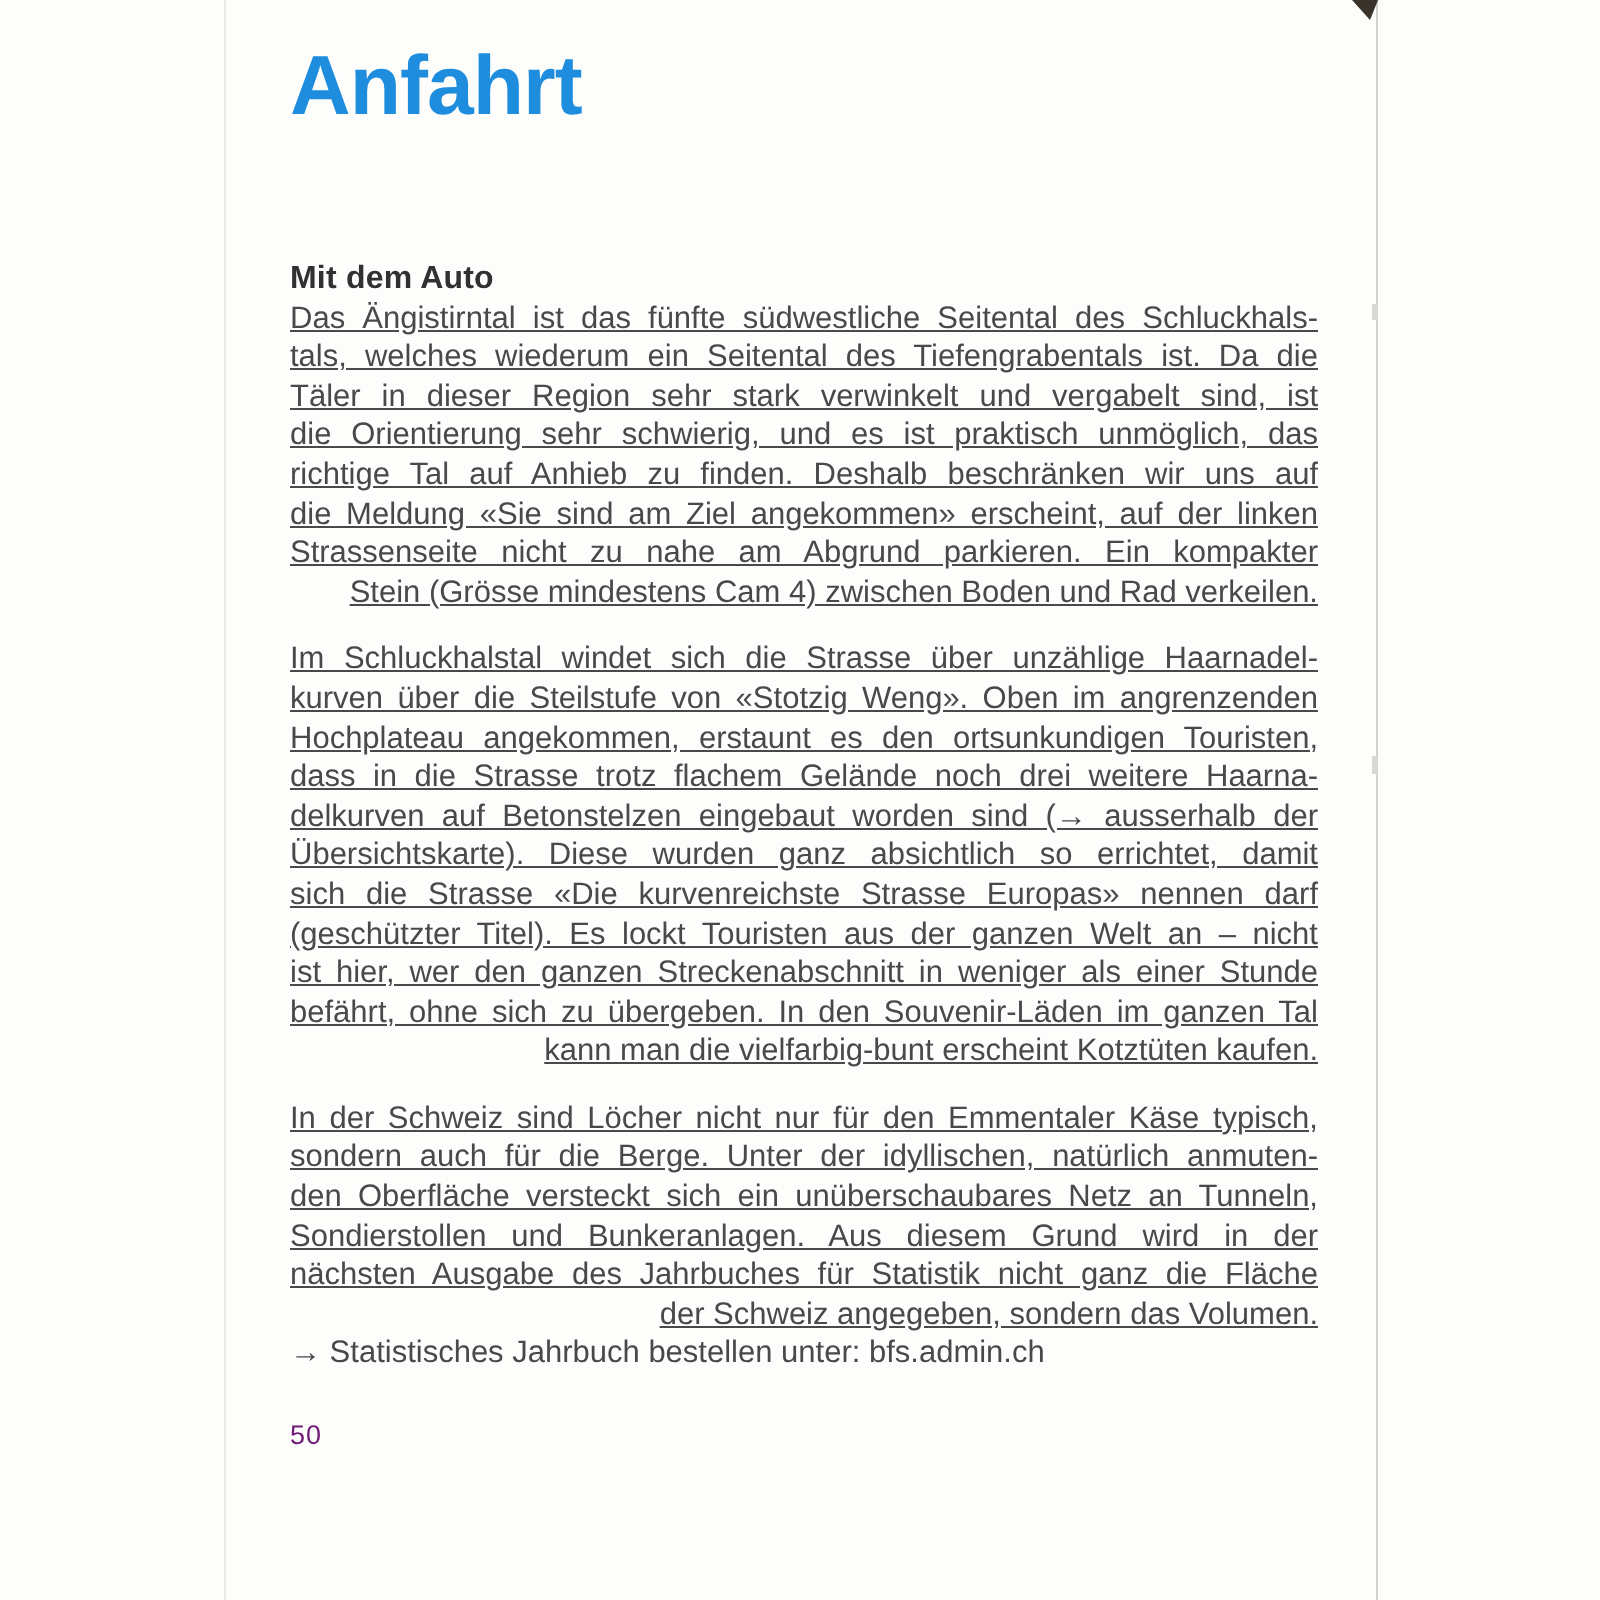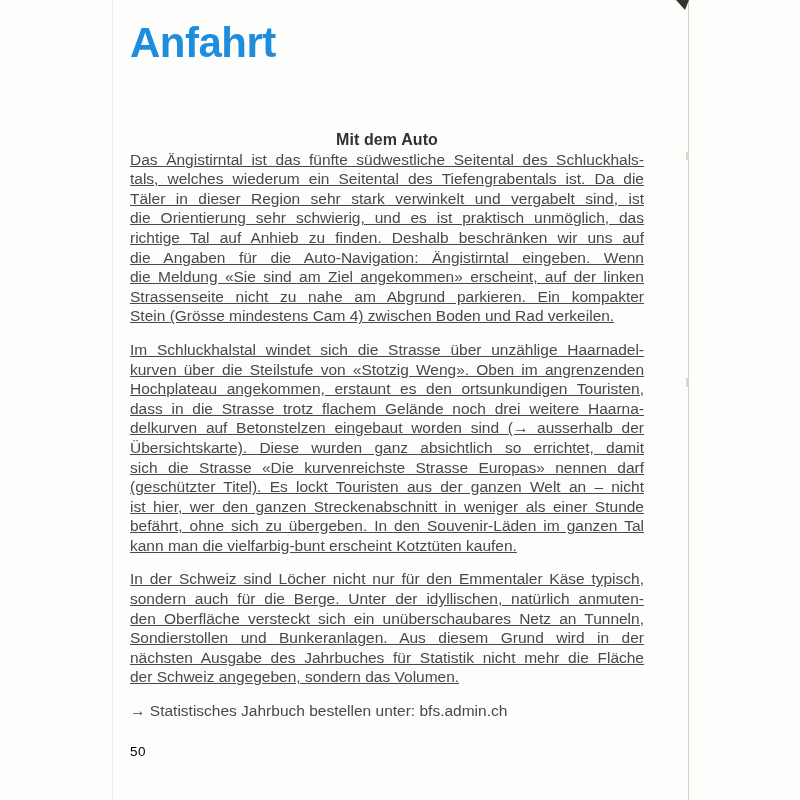--- a/index.html
+++ b/index.html
@@ -2,40 +2,40 @@
 <html><head>
 <meta charset="utf-8">
 <style>
   html, body { margin: 0; padding: 0; }
   body {
     width: 800px; height: 800px; position: relative;
     background: #fdfdfc; overflow: hidden;
     font-family: "Liberation Sans", sans-serif;
   }
   .content {
-    position: absolute; left: 130px; top: 20px; width: 514px;
+    position: absolute; left: 145px; top: 20px; width: 514px;
     font-size: 15.5px; line-height: 19.6px; color: #47494b;
   }
   .title {
     margin: 0; font-size: 42px; line-height: 46px; font-weight: 700;
     letter-spacing: -0.5px; color: #1f8dde;
   }
   .heading {
     margin: 64px 0 0 0; font-size: 16px; line-height: 19.6px;
-    font-weight: 700; color: #2f3133; letter-spacing: 0.1px; text-align: center;
+    font-weight: 700; color: #2f3133; letter-spacing: 0.1px;
   }
   .para { margin: 0; text-decoration: underline; }
   .para + .para { margin-top: 14px; }
   .line {
     height: 19.6px; overflow: hidden;
     text-align: justify; text-align-last: justify;
   }
-  .line.natural { text-align: left; text-align-last: auto; }
-  .note { margin-top: 14px; height: 19.6px; }
-  .pagenum { margin-top: 21px; font-size: 13.5px; color: #000000; letter-spacing: 0.5px; }
+  .line.natural { text-align: right; text-align-last: auto; }
+  .note { margin-top: 0; height: 19.6px; }
+  .pagenum { margin-top: 21px; font-size: 13.5px; color: #701a75; letter-spacing: 0.5px; }
 
   
   .edge-left  { position: absolute; left: 112px; top: 0; width: 1px; height: 800px; background: #dcdcd8; opacity: .6; }
   .edge-right { position: absolute; left: 688px; top: 0; width: 1px; height: 800px; background: #c6c6c2; opacity: .8; }
   .corner {
     position: absolute; left: 676px; top: 0; width: 0; height: 0;
     border-top: 10px solid #3a332b; border-left: 9px solid transparent; border-right: 4px solid transparent;
   }
   .speck-a { position: absolute; left: 686px; top: 152px; width: 3px; height: 8px; background: #d8d8d3; }
   .speck-b { position: absolute; left: 686px; top: 378px; width: 3px; height: 9px; background: #d8d8d3; }
@@ -56,21 +56,20 @@
     <h1 class="title">Anfahrt</h1>
 
     <h2 class="heading">Mit dem Auto</h2>
 
     <div class="para">
       <div class="line">Das Ängistirntal ist das fünfte südwestliche Seitental des Schluckhals-</div>
       <div class="line">tals, welches wiederum ein Seitental des Tiefengrabentals ist. Da die</div>
       <div class="line">Täler in dieser Region sehr stark verwinkelt und vergabelt sind, ist</div>
       <div class="line">die Orientierung sehr schwierig, und es ist praktisch unmöglich, das</div>
       <div class="line">richtige Tal auf Anhieb zu finden. Deshalb beschränken wir uns auf</div>
-      <div class="line">die Angaben für die Auto-Navigation: Ängistirntal eingeben. Wenn</div>
       <div class="line">die Meldung «Sie sind am Ziel angekommen» erscheint, auf der linken</div>
       <div class="line">Strassenseite nicht zu nahe am Abgrund parkieren. Ein kompakter</div>
       <div class="line natural">Stein (Grösse mindestens Cam 4) zwischen Boden und Rad verkeilen.</div>
     </div>
 
     <div class="para">
       <div class="line">Im Schluckhalstal windet sich die Strasse über unzählige Haarnadel-</div>
       <div class="line">kurven über die Steilstufe von «Stotzig Weng». Oben im angrenzenden</div>
       <div class="line">Hochplateau angekommen, erstaunt es den ortsunkundigen Touristen,</div>
       <div class="line">dass in die Strasse trotz flachem Gelände noch drei weitere Haarna-</div>
@@ -81,21 +80,21 @@
       <div class="line">ist hier, wer den ganzen Streckenabschnitt in weniger als einer Stunde</div>
       <div class="line">befährt, ohne sich zu übergeben. In den Souvenir-Läden im ganzen Tal</div>
       <div class="line natural">kann man die vielfarbig-bunt erscheint Kotztüten kaufen.</div>
     </div>
 
     <div class="para">
       <div class="line">In der Schweiz sind Löcher nicht nur für den Emmentaler Käse typisch,</div>
       <div class="line">sondern auch für die Berge. Unter der idyllischen, natürlich anmuten-</div>
       <div class="line">den Oberfläche versteckt sich ein unüberschaubares Netz an Tunneln,</div>
       <div class="line">Sondierstollen und Bunkeranlagen. Aus diesem Grund wird in der</div>
-      <div class="line">nächsten Ausgabe des Jahrbuches für Statistik nicht mehr die Fläche</div>
+      <div class="line">nächsten Ausgabe des Jahrbuches für Statistik nicht ganz die Fläche</div>
       <div class="line natural">der Schweiz angegeben, sondern das Volumen.</div>
     </div>
 
     <div class="note">→ Statistisches Jahrbuch bestellen unter: bfs.admin.ch</div>
 
     <div class="pagenum">50</div>
 
   </div>
 </div>
 

